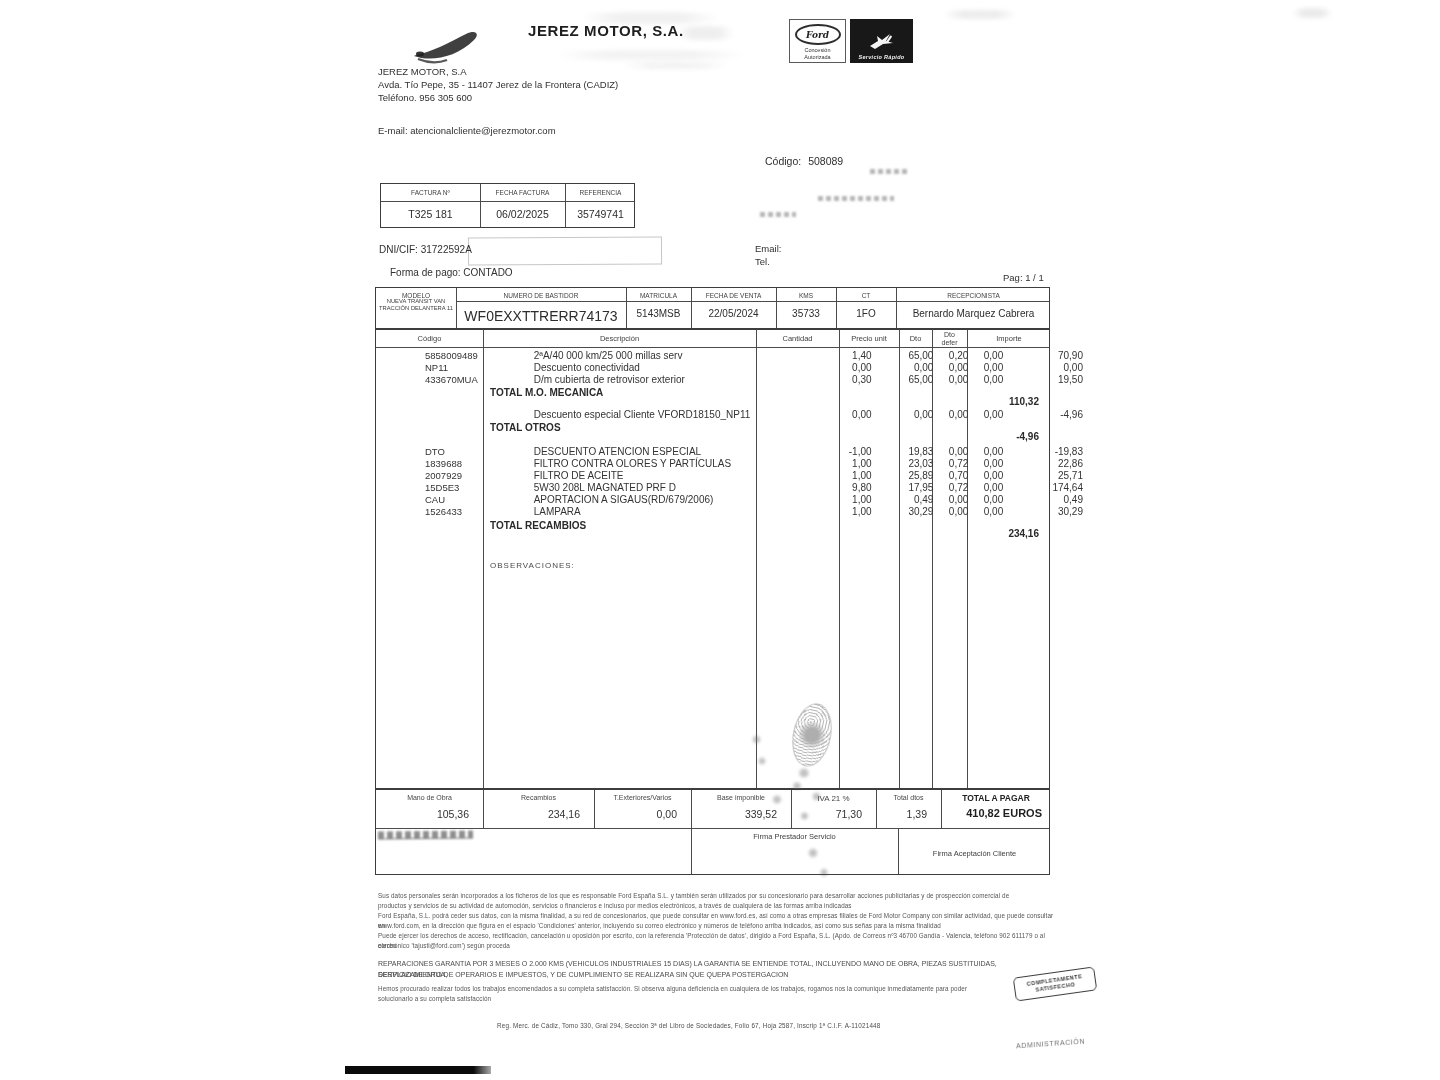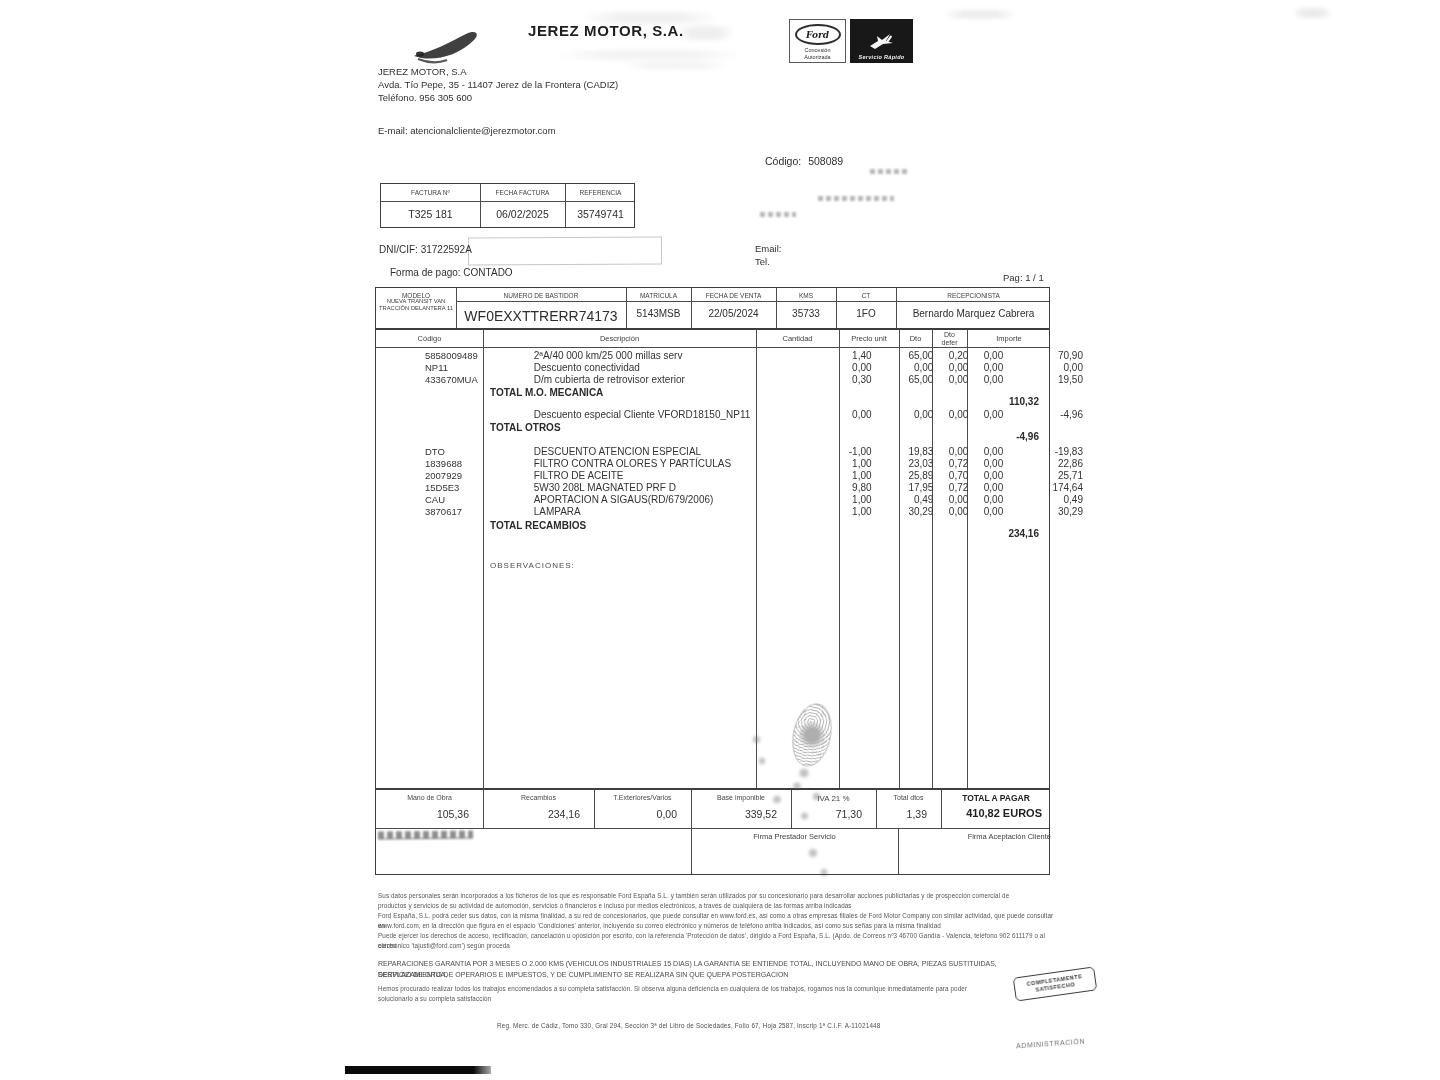--- a/index.html
+++ b/index.html
@@ -231,21 +231,21 @@
     <div class="irow" style="top:164px;">
       <span class="cc">CAU</span>
         <span class="cd">APORTACION A SIGAUS(RD/679/2006)</span>
         <span class="cq">1,00</span>
         <span class="cp">0,49</span>
         <span class="c1">0,00</span>
         <span class="c2">0,00</span>
         <span class="ci">0,49</span>
     </div>
     <div class="irow" style="top:176px;">
-      <span class="cc">3870617</span>
+      <span class="cc">1526433</span>
         <span class="cd">LAMPARA</span>
         <span class="cq">1,00</span>
         <span class="cp">30,29</span>
         <span class="c1">0,00</span>
         <span class="c2">0,00</span>
         <span class="ci">30,29</span>
     </div>
 
     <div class="tlabel" style="top:190px;">TOTAL RECAMBIOS</div>
     <div class="tval" style="top:198px;">234,16</div>
@@ -286,21 +286,21 @@
 
     <div class="tvalcell" style="left:0;width:107px;top:18px;padding-right:14px;">105,36</div>
     <div class="tvalcell" style="left:107px;width:111px;top:18px;padding-right:14px;">234,16</div>
     <div class="tvalcell" style="left:218px;width:97px;top:18px;padding-right:14px;">0,00</div>
     <div class="tvalcell" style="left:315px;width:100px;top:18px;padding-right:14px;">339,52</div>
     <div class="tvalcell" style="left:415px;width:85px;top:18px;padding-right:14px;">71,30</div>
     <div class="tvalcell" style="left:500px;width:65px;top:18px;padding-right:14px;">1,39</div>
     <div class="tvalcell" style="left:565px;width:110px;top:17px;padding-right:9px;font-weight:bold;font-size:11px;color:#1f1f1f;">410,82 EUROS</div>
 
     <div class="siglabel" style="left:315px;width:207px;top:42px;">Firma Prestador Servicio</div>
-    <div class="siglabel" style="left:522px;width:153px;top:42px;text-align:right;">Firma Aceptación Cliente</div>
+    <div class="siglabel" style="left:522px;width:153px;top:59px;">Firma Aceptación Cliente</div>
   </div>
 
   <div class="abs" style="left:378px;top:831px;width:95px;height:7px;transform:rotate(-.6deg);
               background:repeating-linear-gradient(90deg,#5f5f5f 0 6px,transparent 6px 9px);filter:blur(.9px);opacity:.7;border-bottom:1.2px solid #333;"></div>
 
   <div class="fine" style="left:378px;top:891px;width:684px;">Sus datos personales serán incorporados a los ficheros de los que es responsable Ford España S.L. y también serán utilizados por su concesionario para desarrollar acciones publicitarias y de prospección comercial de</div>
   <div class="fine" style="left:378px;top:901px;width:684px;">productos y servicios de su actividad de automoción, servicios o financieros e incluso por medios electrónicos, a través de cualquiera de las formas arriba indicadas</div>
   <div class="fine" style="left:378px;top:911px;width:684px;">Ford España, S.L. podrá ceder sus datos, con la misma finalidad, a su red de concesionarios, que puede consultar en  www.ford.es, así como a otras empresas filiales de Ford Motor Company con similar actividad, que puede consultar en</div>
   <div class="fine" style="left:378px;top:921px;width:684px;">www.ford.com, en la dirección que figura en el espacio 'Condiciones' anterior, incluyendo su correo electrónico y números de teléfono arriba indicados, así como sus señas para la misma finalidad</div>
   <div class="fine" style="left:378px;top:931px;width:684px;">Puede ejercer los derechos de acceso, rectificación, cancelación u oposición por escrito, con la referencia 'Protección de datos', dirigido a Ford España, S.L. (Apdo. de Correos nº3 46700 Gandía - Valencia, teléfono 902 611179 o al correo</div>

